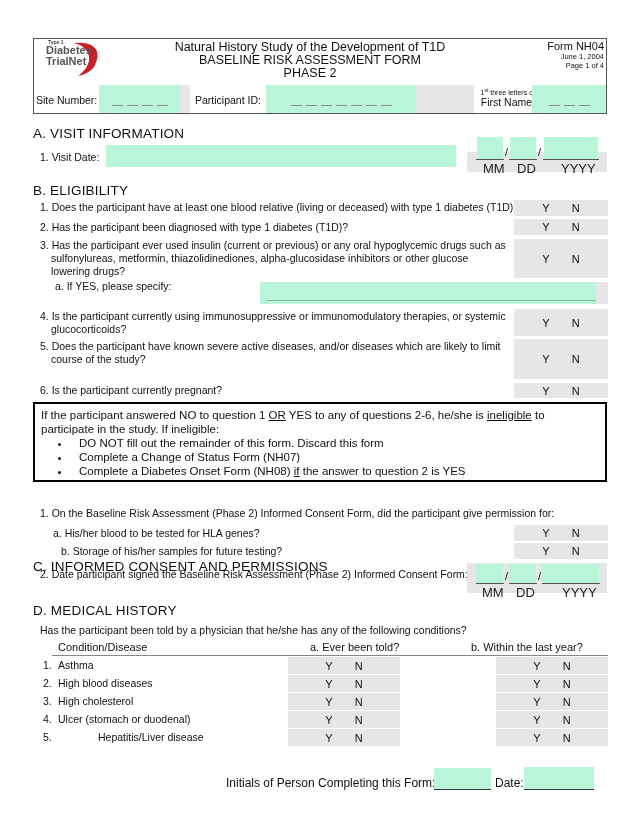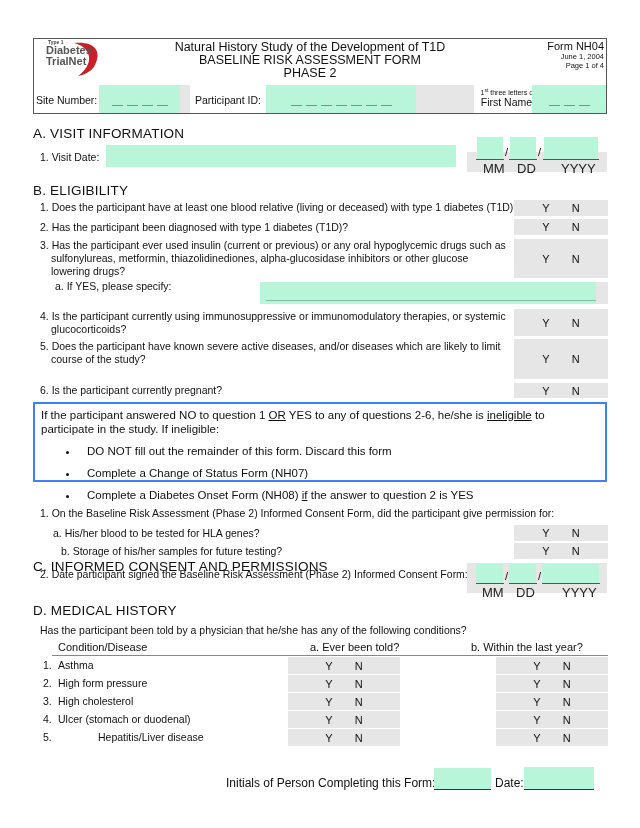--- a/index.html
+++ b/index.html
@@ -8,23 +8,23 @@
   .abs { position:absolute; }
   .green { background:#b8f5d9; }
   .gray { background:#e6e6e6; }
   .hdr-box { left:33px; top:38px; width:574px; height:76px; border:1px solid #555; box-sizing:border-box; }
   .t-main { font-size:12.5px; text-align:center; line-height:13px; }
   .lbl { font-size:10.5px; }
   .sec-title { font-size:13.5px; letter-spacing:0.2px; }
   .q { font-size:10.5px; line-height:13px; }
   .yn { font-size:11px; text-align:center; display:flex; align-items:center; justify-content:center; gap:22px; }
   .dash { display:inline-block; border-bottom:1px solid #8a8a8a; width:11px; margin:0 2px; height:1px; }
-  .notice { left:33px; top:402px; width:574px; height:80px; border:2px solid #3b82f6; box-sizing:border-box; padding:4px 6px; font-size:11.5px; line-height:14px; }
+  .notice { left:33px; top:402px; width:574px; height:80px; border:2px solid #000000; box-sizing:border-box; padding:4px 6px; font-size:11.5px; line-height:14px; }
   .notice ul { margin:0; padding-left:30px; }
-  .notice li { margin:8px; padding-left:8px; }
+  .notice li { margin:0; padding-left:8px; }
   u { text-decoration:underline; }
   .datecap { font-size:13px; color:#222; }
 </style>
 </head>
 <body>
 
 <div class="abs hdr-box"></div>
 <div class="abs" style="left:44px;top:39px;width:60px;height:40px;text-align:right;">
   <svg width="60" height="40" viewBox="0 0 60 40" style="position:absolute;left:0;top:0;">
     <path d="M30 4 C48 2 60 10 50 28 C46 33 40 36 34 37 C44 30 50 18 40 9 C37 6 33 5 30 4 Z" fill="#c8202a"></path>
@@ -196,21 +196,21 @@
       <span>Y</span>
       <span>N</span>
     </div>
   <div class="abs gray yn" style="left:496px;top:0;width:112px;height:17px;">
       <span>Y</span>
       <span>N</span>
     </div>
 
   <div class="abs" style="left:43px;top:18px;">
     <span class="q" style="position:absolute;left:0;top:2px;">2.</span>
-    <span class="q" style="position:absolute;left:15px;top:2px;white-space:nowrap;">High form pressure</span>
+    <span class="q" style="position:absolute;left:15px;top:2px;white-space:nowrap;">High blood diseases</span>
   </div>
   <div class="abs gray yn" style="left:288px;top:18px;width:112px;height:17px;">
       <span>Y</span>
       <span>N</span>
     </div>
   <div class="abs gray yn" style="left:496px;top:18px;width:112px;height:17px;">
       <span>Y</span>
       <span>N</span>
     </div>
 

